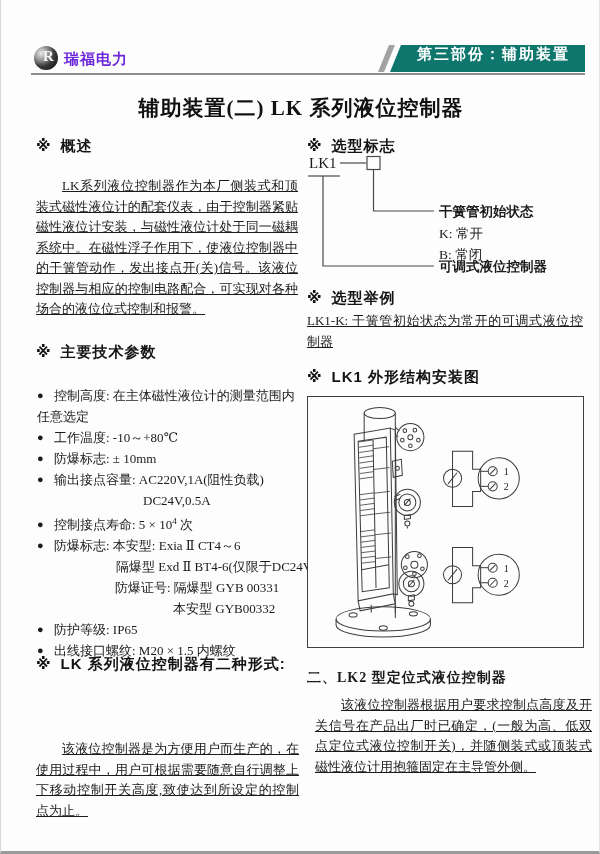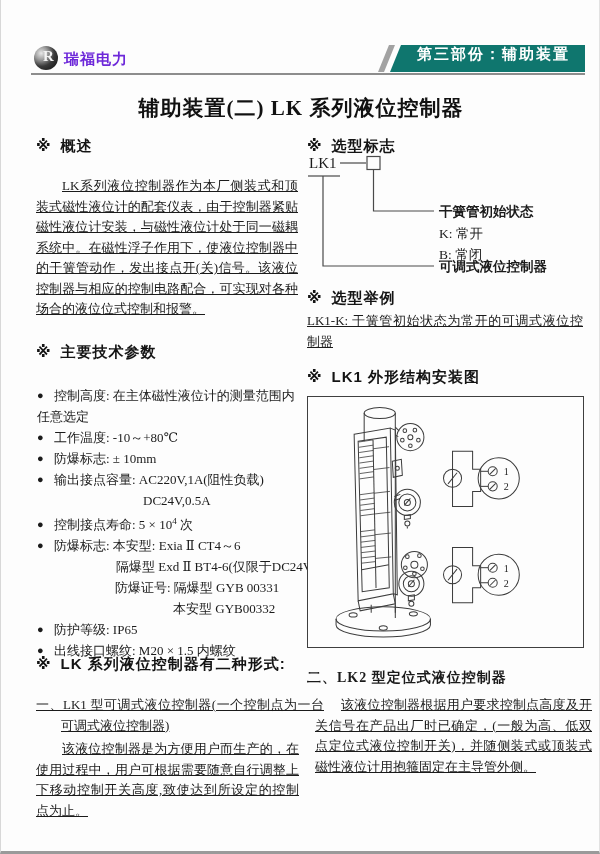--- a/index.html
+++ b/index.html
@@ -75,21 +75,20 @@
     <div class="pl" style="margin-left:79px;">隔爆型 Exd Ⅱ BT4-6(仅限于DC24V)</div>
     <div class="pl" style="margin-left:78px;">防爆证号: 隔爆型 GYB 00331</div>
     <div class="pl" style="margin-left:136px;">本安型 GYB00332</div>
     <div class="pl"><span class="blt">●</span><span>防护等级: IP65</span></div>
     <div class="pl"><span class="blt">●</span><span>出线接口螺纹: M20 × 1.5 内螺纹</span></div>
   </div>
 
   <div class="abs h" style="left:35px;top:655px;">
     <span class="mk">※</span><span>LK 系列液位控制器有二种形式:</span>
   </div>
-  <div class="abs p hang" style="left:35px;top:695px;width:263px;">一、LK1 型可调式液位控制器(一个控制点为一台可调式液位控制器)</div>
   <div class="abs p ind2" style="left:35px;top:739px;width:263px;">该液位控制器是为方便用户而生产的，在使用过程中，用户可根据需要随意自行调整上下移动控制开关高度,致使达到所设定的控制点为止。</div>
 
   <div class="abs h" style="left:306px;top:137px;">
     <span class="mk">※</span><span>选型标志</span>
   </div>
 
   <svg class="abs" style="left:306px;top:150px;" width="278" height="132" viewBox="0 0 278 132">
     <g stroke="#4a4a4a" stroke-width="1.2" fill="none">
       <line x1="33" y1="13" x2="59" y2="13"></line>
       <rect x="60" y="6.5" width="13" height="13"></rect>

